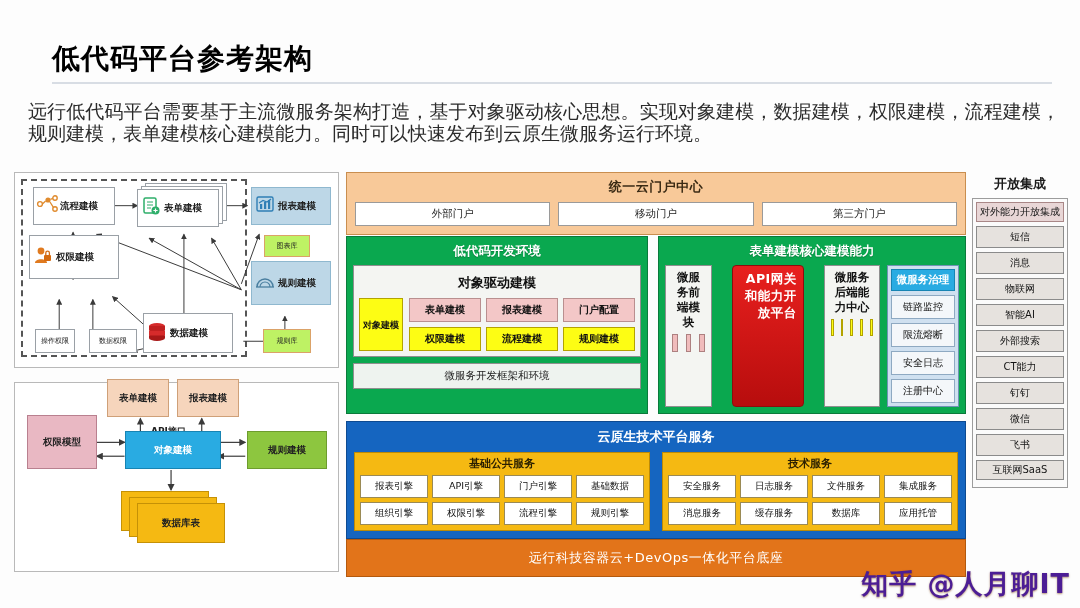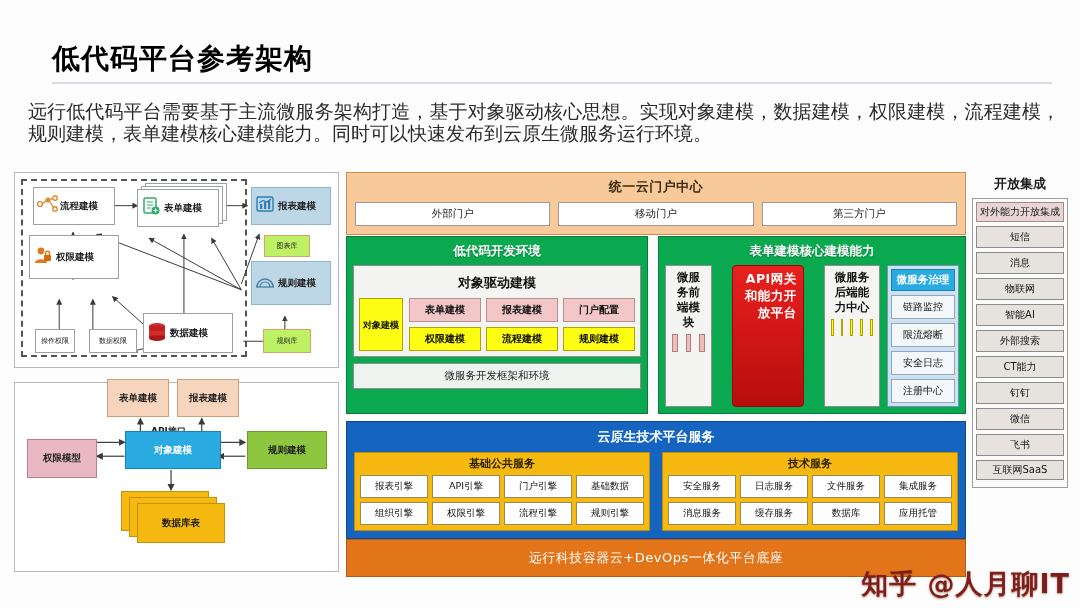--- a/index.html
+++ b/index.html
@@ -174,21 +174,21 @@
     border: 1px solid #8b8b8b; background: #e6e2de; text-align: center;
     font-size: 10px; color: #141414; padding: 4px 0; margin-bottom: 4px;
     line-height: 12px;
   }
   .rc-item.hl { background: #e8d6d6; border-color: #a98787; }
   .rc-item.tall { padding: 3px 0; }
 
   
   .watermark {
     position: absolute; right: 10px; bottom: 6px;
-    font-size: 27px; font-weight: bold; color: #7f1d1d;
+    font-size: 27px; font-weight: bold; color: #4c1d95;
     text-shadow: 0 1px 2px rgba(120,60,10,.55);
     letter-spacing: 1px; pointer-events: none;
   }
 </style>
 </head>
 <body>
 
 <div class="page-title">低代码平台参考架构</div>
 <div class="title-rule"></div>
 <div class="intro">远行低代码平台需要基于主流微服务架构打造，基于对象驱动核心思想。实现对象建模，数据建模，权限建模，流程建模，规则建模，表单建模核心建模能力。同时可以快速发布到云原生微服务运行环境。</div>
@@ -336,21 +336,21 @@
     </svg>
 
     <div class="d2box d2 peach" style="left:92px;top:-4px;width:62px;height:38px;">
       <span>表单建模</span>
     </div>
     <div class="d2box d2 peach" style="left:162px;top:-4px;width:62px;height:38px;">
       <span>报表建模</span>
     </div>
     <div class="d2label" style="left:136px;top:42px;">API接口</div>
 
-    <div class="d2box d2 pink" style="left:12px;top:56px;width:70px;height:39px;">
+    <div class="d2box d2 pink" style="left:12px;top:32px;width:70px;height:54px;">
       <span>权限模型</span>
     </div>
     <div class="d2box d2 cyan" style="left:110px;top:48px;width:96px;height:38px;">
       <span>对象建模</span>
     </div>
     <div class="d2box d2 green" style="left:232px;top:48px;width:80px;height:38px;">
       <span>规则建模</span>
     </div>
 
     <div class="d2box d2 gold" style="left:106px;top:108px;width:88px;height:40px;"></div>

